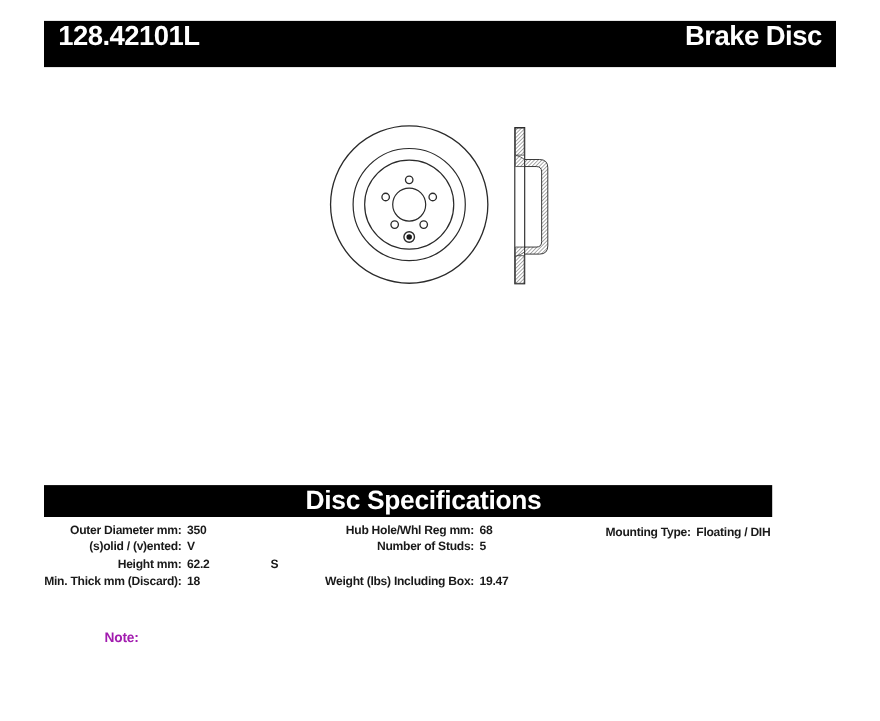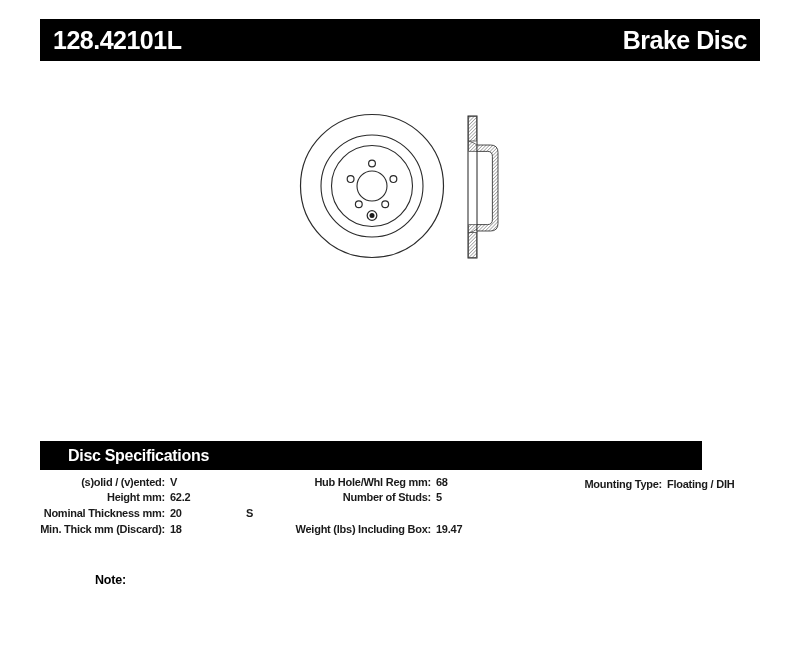--- a/index.html
+++ b/index.html
@@ -6,47 +6,47 @@
   body{
     width:800px;height:655px;background:#ffffff;position:relative;
     font-family:"Liberation Sans",sans-serif;overflow:hidden;
   }
   .black-bar{
     position:absolute;background:#000000;color:#ffffff;font-weight:bold;
     box-sizing:border-box;
   }
   .header-bar{
     left:40px;top:19px;width:720px;height:42px;
-    display:flex;justify-content:space-between;align-items:center;
+    display:flex;justify-content:space-between;
     padding:0 13px;font-size:25px;letter-spacing:-0.5px;
   }
   .spec-bar{
     left:40px;top:441px;width:662px;height:29px;
-    text-align:left;line-height:29px;font-size:16px;letter-spacing:-0.3px;
+    text-align:center;line-height:29px;font-size:24px;letter-spacing:-0.3px;
     text-indent:28px;
   }
   .drawing{
     position:absolute;left:285px;top:98px;width:230px;height:175px;
   }
   .spec-col{position:absolute;}
   .spec-row{
     display:flex;height:15.6px;align-items:center;
     font-weight:bold;font-size:11px;letter-spacing:-0.25px;color:#1a1a1a;
   }
   .spec-label{text-align:right;white-space:nowrap;}
   .spec-value{margin-left:5px;white-space:nowrap;}
   .col-left{left:25px;top:474px;}
   .col-left .spec-label{width:140px;}
   .col-middle{left:241px;top:474px;}
   .col-middle .spec-label{width:190px;}
-  .col-right{left:542px;top:476px;}
+  .col-right{left:508px;top:476px;}
   .col-right .spec-label{width:120px;}
   .note{
     position:absolute;left:95px;top:573px;
-    font-weight:bold;font-size:12.5px;color:#000000;letter-spacing:-0.2px;
+    font-weight:bold;font-size:12.5px;color:#a21caf;letter-spacing:-0.2px;
   }
 </style>
 </head>
 <body>
 
 <div class="black-bar header-bar">
   <span>128.42101L</span>
   <span>Brake Disc</span>
 </div>
 
@@ -83,30 +83,30 @@
     <path d="M 192,47 H 205.5 Q 213,47 213,54.5 V 125.5 Q 213,133 205.5,133 H 192 V 126.6 H 202.5 Q 207.4,126.6 207.4,121.7 V 58.3 Q 207.4,53.4 202.5,53.4 H 192 Z" fill="url(#hatch)" stroke="#222222" stroke-width="0.8"></path>
   </g>
 </svg>
 
 <div class="black-bar spec-bar">
   <span>Disc Specifications</span>
 </div>
 
 <div class="spec-col col-left">
     <div class="spec-row">
+      <span class="spec-label">Outer Diameter mm:</span>
+      <span class="spec-value">350</span>
+    </div>
+    <div class="spec-row">
       <span class="spec-label">(s)olid / (v)ented:</span>
       <span class="spec-value">V</span>
     </div>
     <div class="spec-row">
       <span class="spec-label">Height mm:</span>
       <span class="spec-value">62.2</span>
-    </div>
-    <div class="spec-row">
-      <span class="spec-label">Nominal Thickness mm:</span>
-      <span class="spec-value">20</span>
     </div>
     <div class="spec-row">
       <span class="spec-label">Min. Thick mm (Discard):</span>
       <span class="spec-value">18</span>
     </div>
   </div>
 <div class="spec-col col-middle">
     <div class="spec-row">
       <span class="spec-label">Hub Hole/Whl Reg mm:</span>
       <span class="spec-value">68</span>

